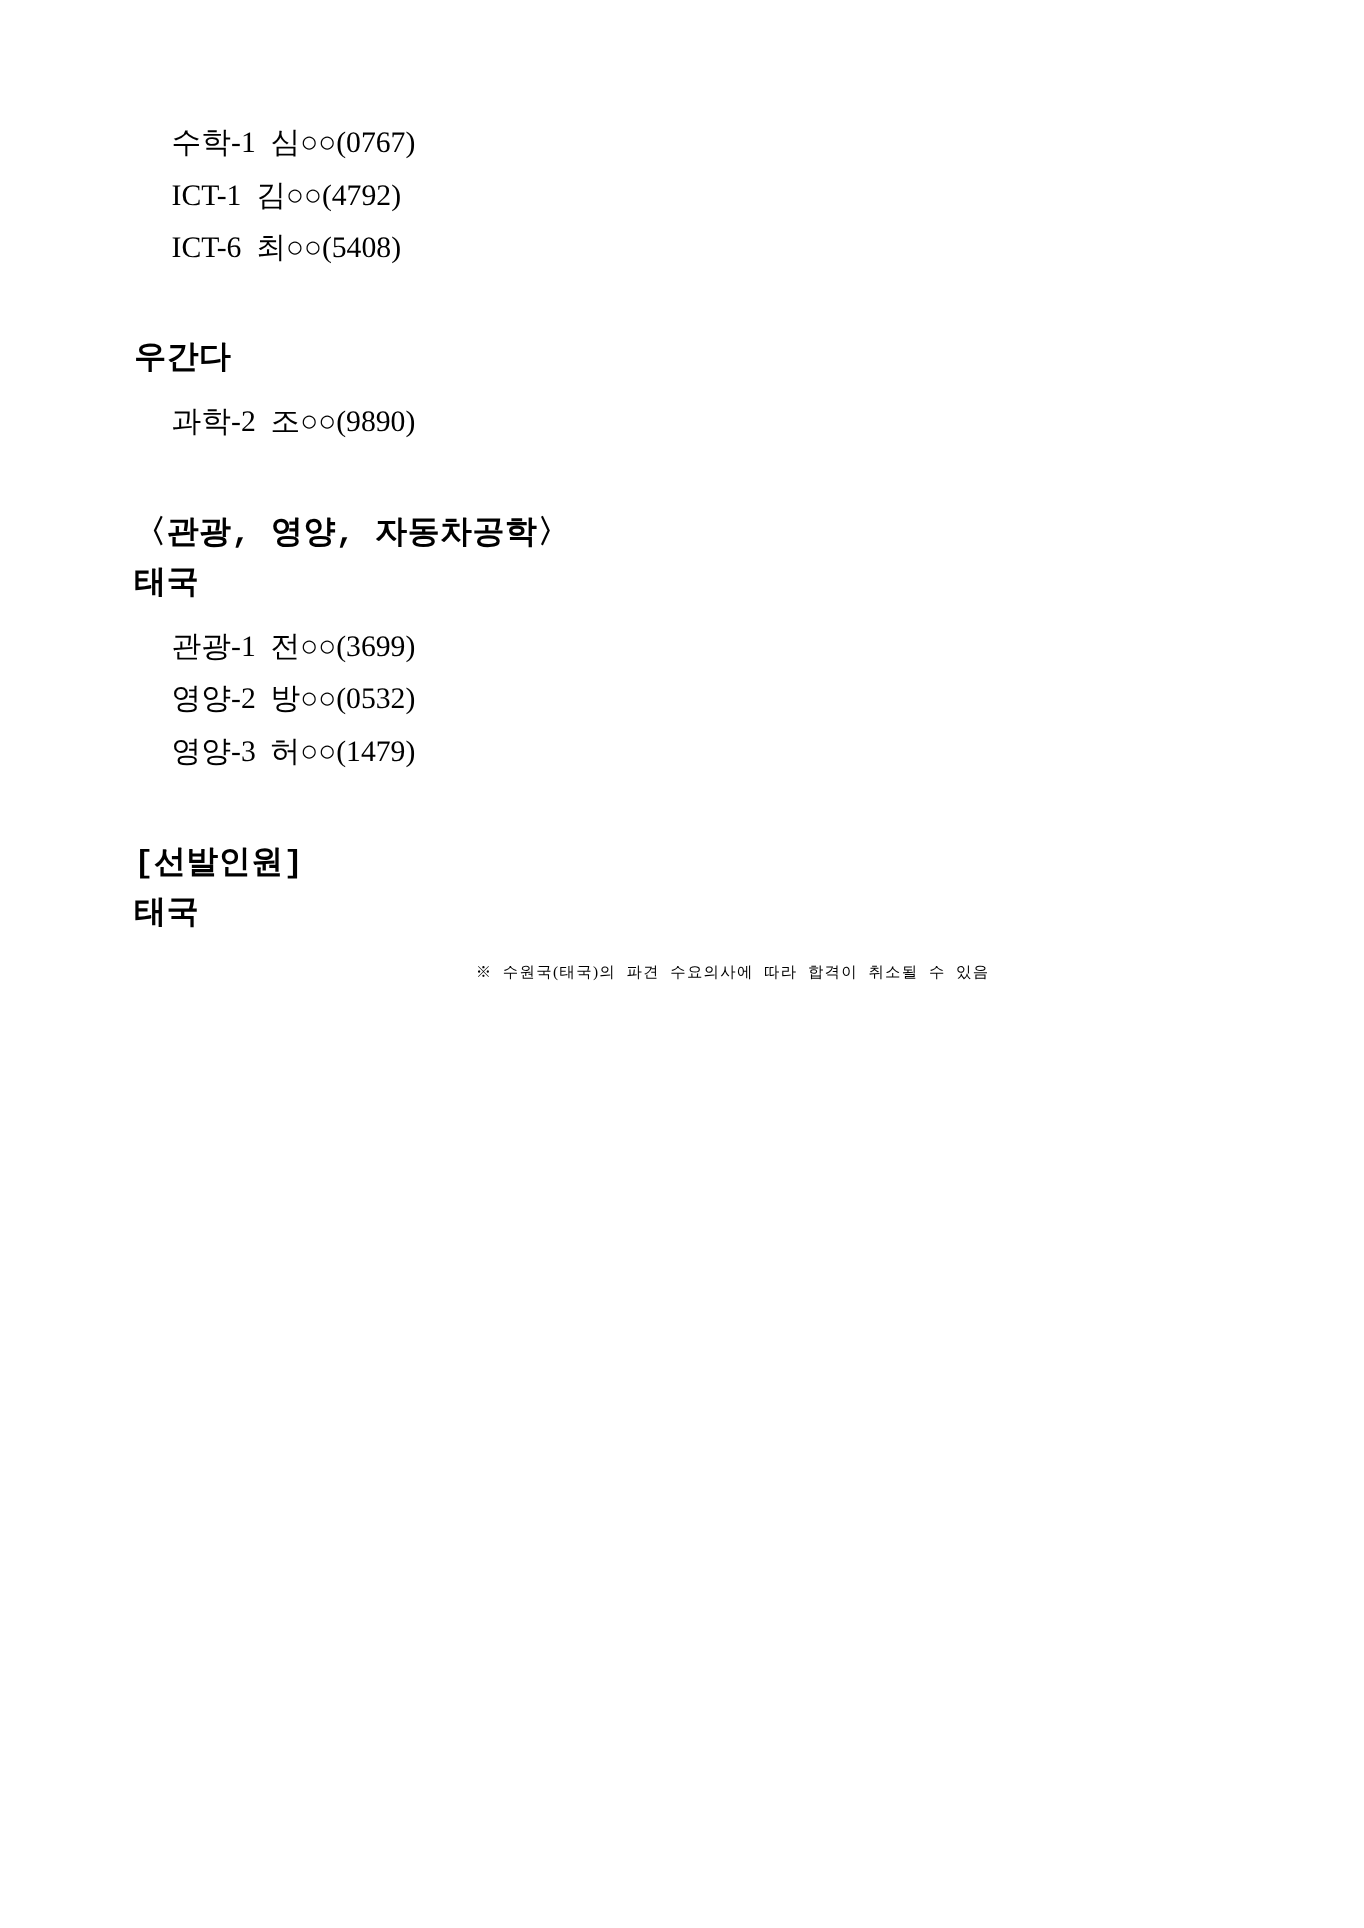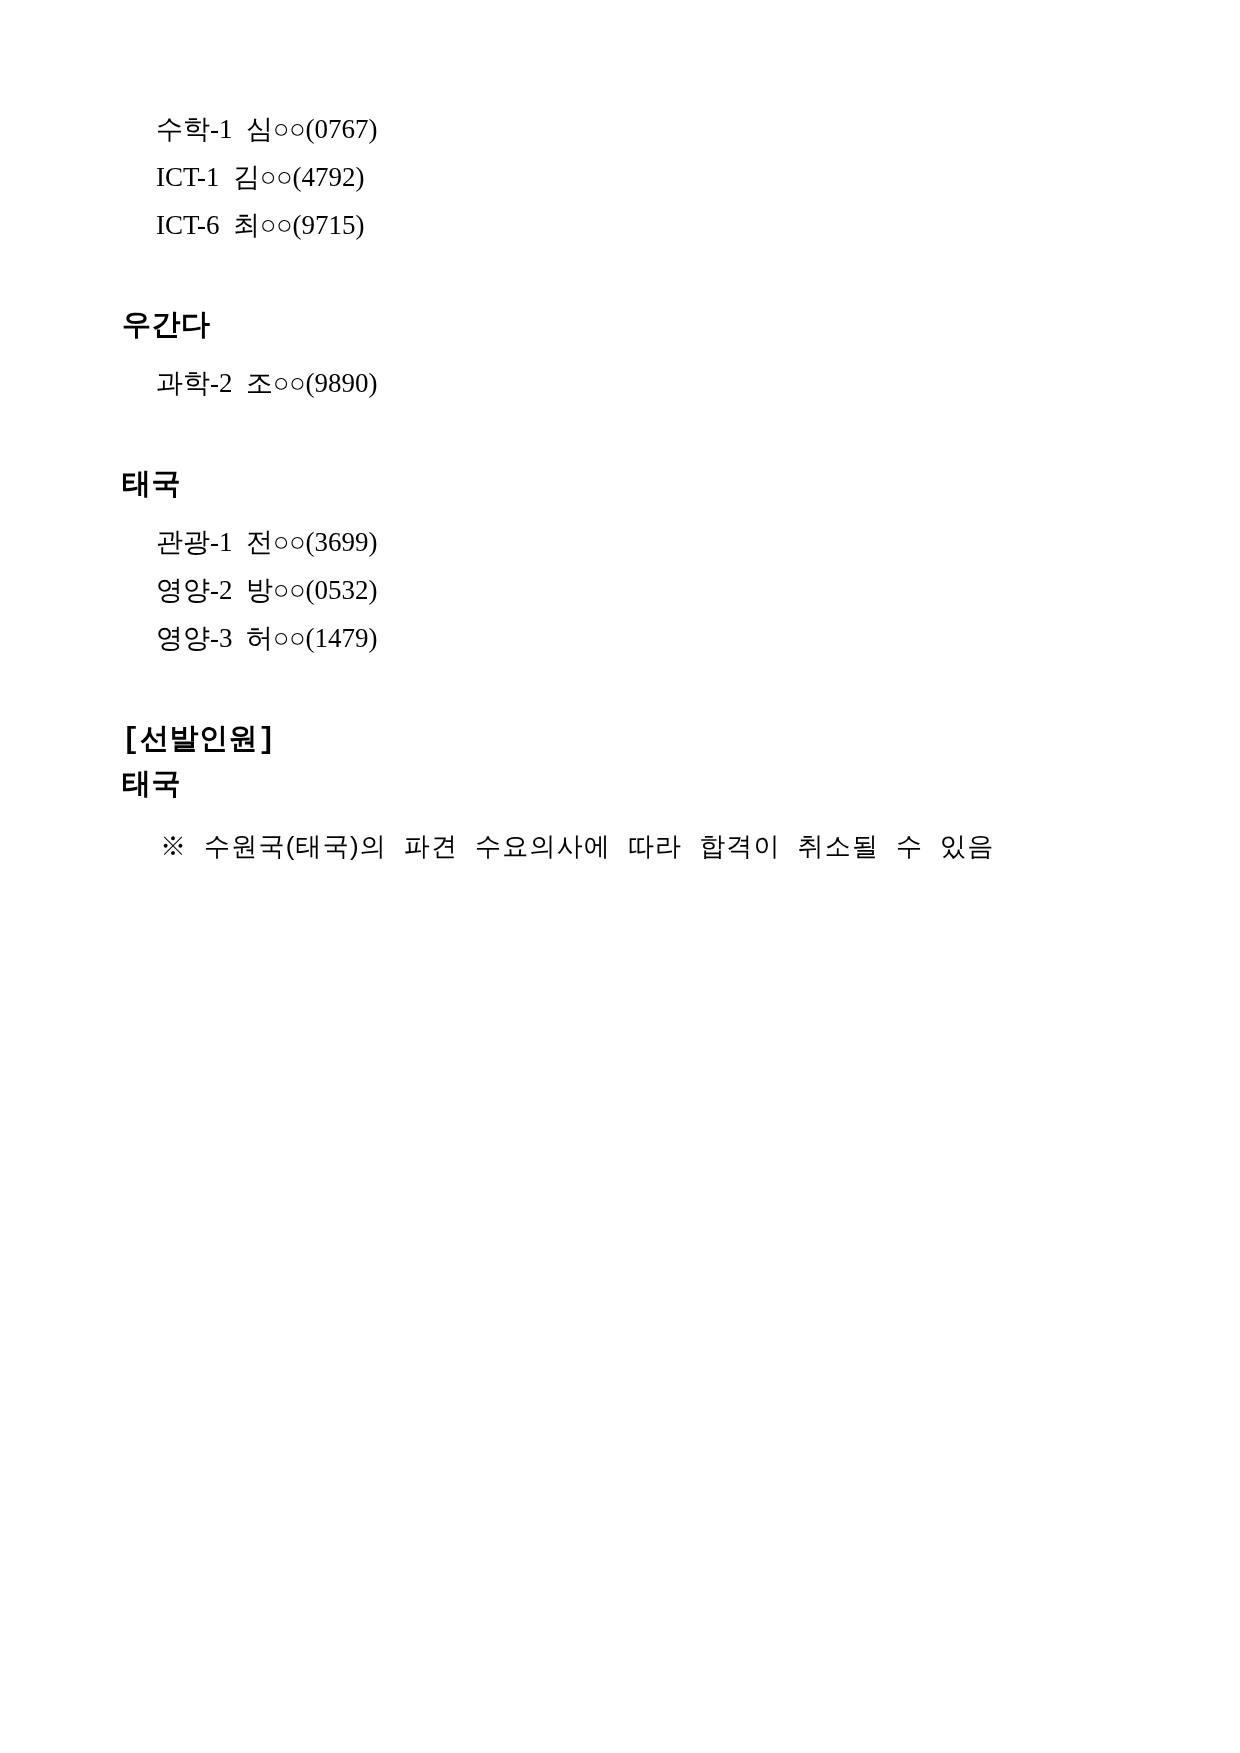--- a/index.html
+++ b/index.html
@@ -44,61 +44,63 @@
     margin: 0;
     padding: 0 0 0 36px;
     white-space: pre;
   }
   .entry-row {
     height: 48px;
     display: flex;
     align-items: center;
   }
   .note {
-    font-family: Liberation Sans, sans-serif;
-    font-size: 26px;
+    font-family: Liberation Serif, serif;
+    font-size: 14px;
     line-height: 1.0;
     padding: 0 0 0 40px;
     letter-spacing: 1.2px;
     white-space: pre;
+    text-align: center;
   }
   .gap-lg { height: 56px; }
   .gap-sm { height: 14px; }
   .heading-gap { height: 10px; }
 </style>
 </head>
 <body>
 
 <div class="page">
 
   <div class="block">
     <div class="entry-row">
       <div class="entry">수학-1  심○○(0767)</div>
     </div>
     <div class="entry-row">
       <div class="entry">ICT-1  김○○(4792)</div>
     </div>
     <div class="entry-row">
-      <div class="entry">ICT-6  최○○(9715)</div>
+      <div class="entry">ICT-6  최○○(5408)</div>
     </div>
   </div>
 
   <div class="gap-lg"></div>
 
   <div class="block">
     <div class="heading">우간다</div>
     <div class="heading-gap"></div>
     <div class="entry-row">
       <div class="entry">과학-2  조○○(9890)</div>
     </div>
   </div>
 
   <div class="gap-lg"></div>
 
   <div class="block">
+    <div class="heading">〈관광, 영양, 자동차공학〉</div>
     <div class="heading">태국</div>
     <div class="heading-gap"></div>
     <div class="entry-row">
       <div class="entry">관광-1  전○○(3699)</div>
     </div>
     <div class="entry-row">
       <div class="entry">영양-2  방○○(0532)</div>
     </div>
     <div class="entry-row">
       <div class="entry">영양-3  허○○(1479)</div>

